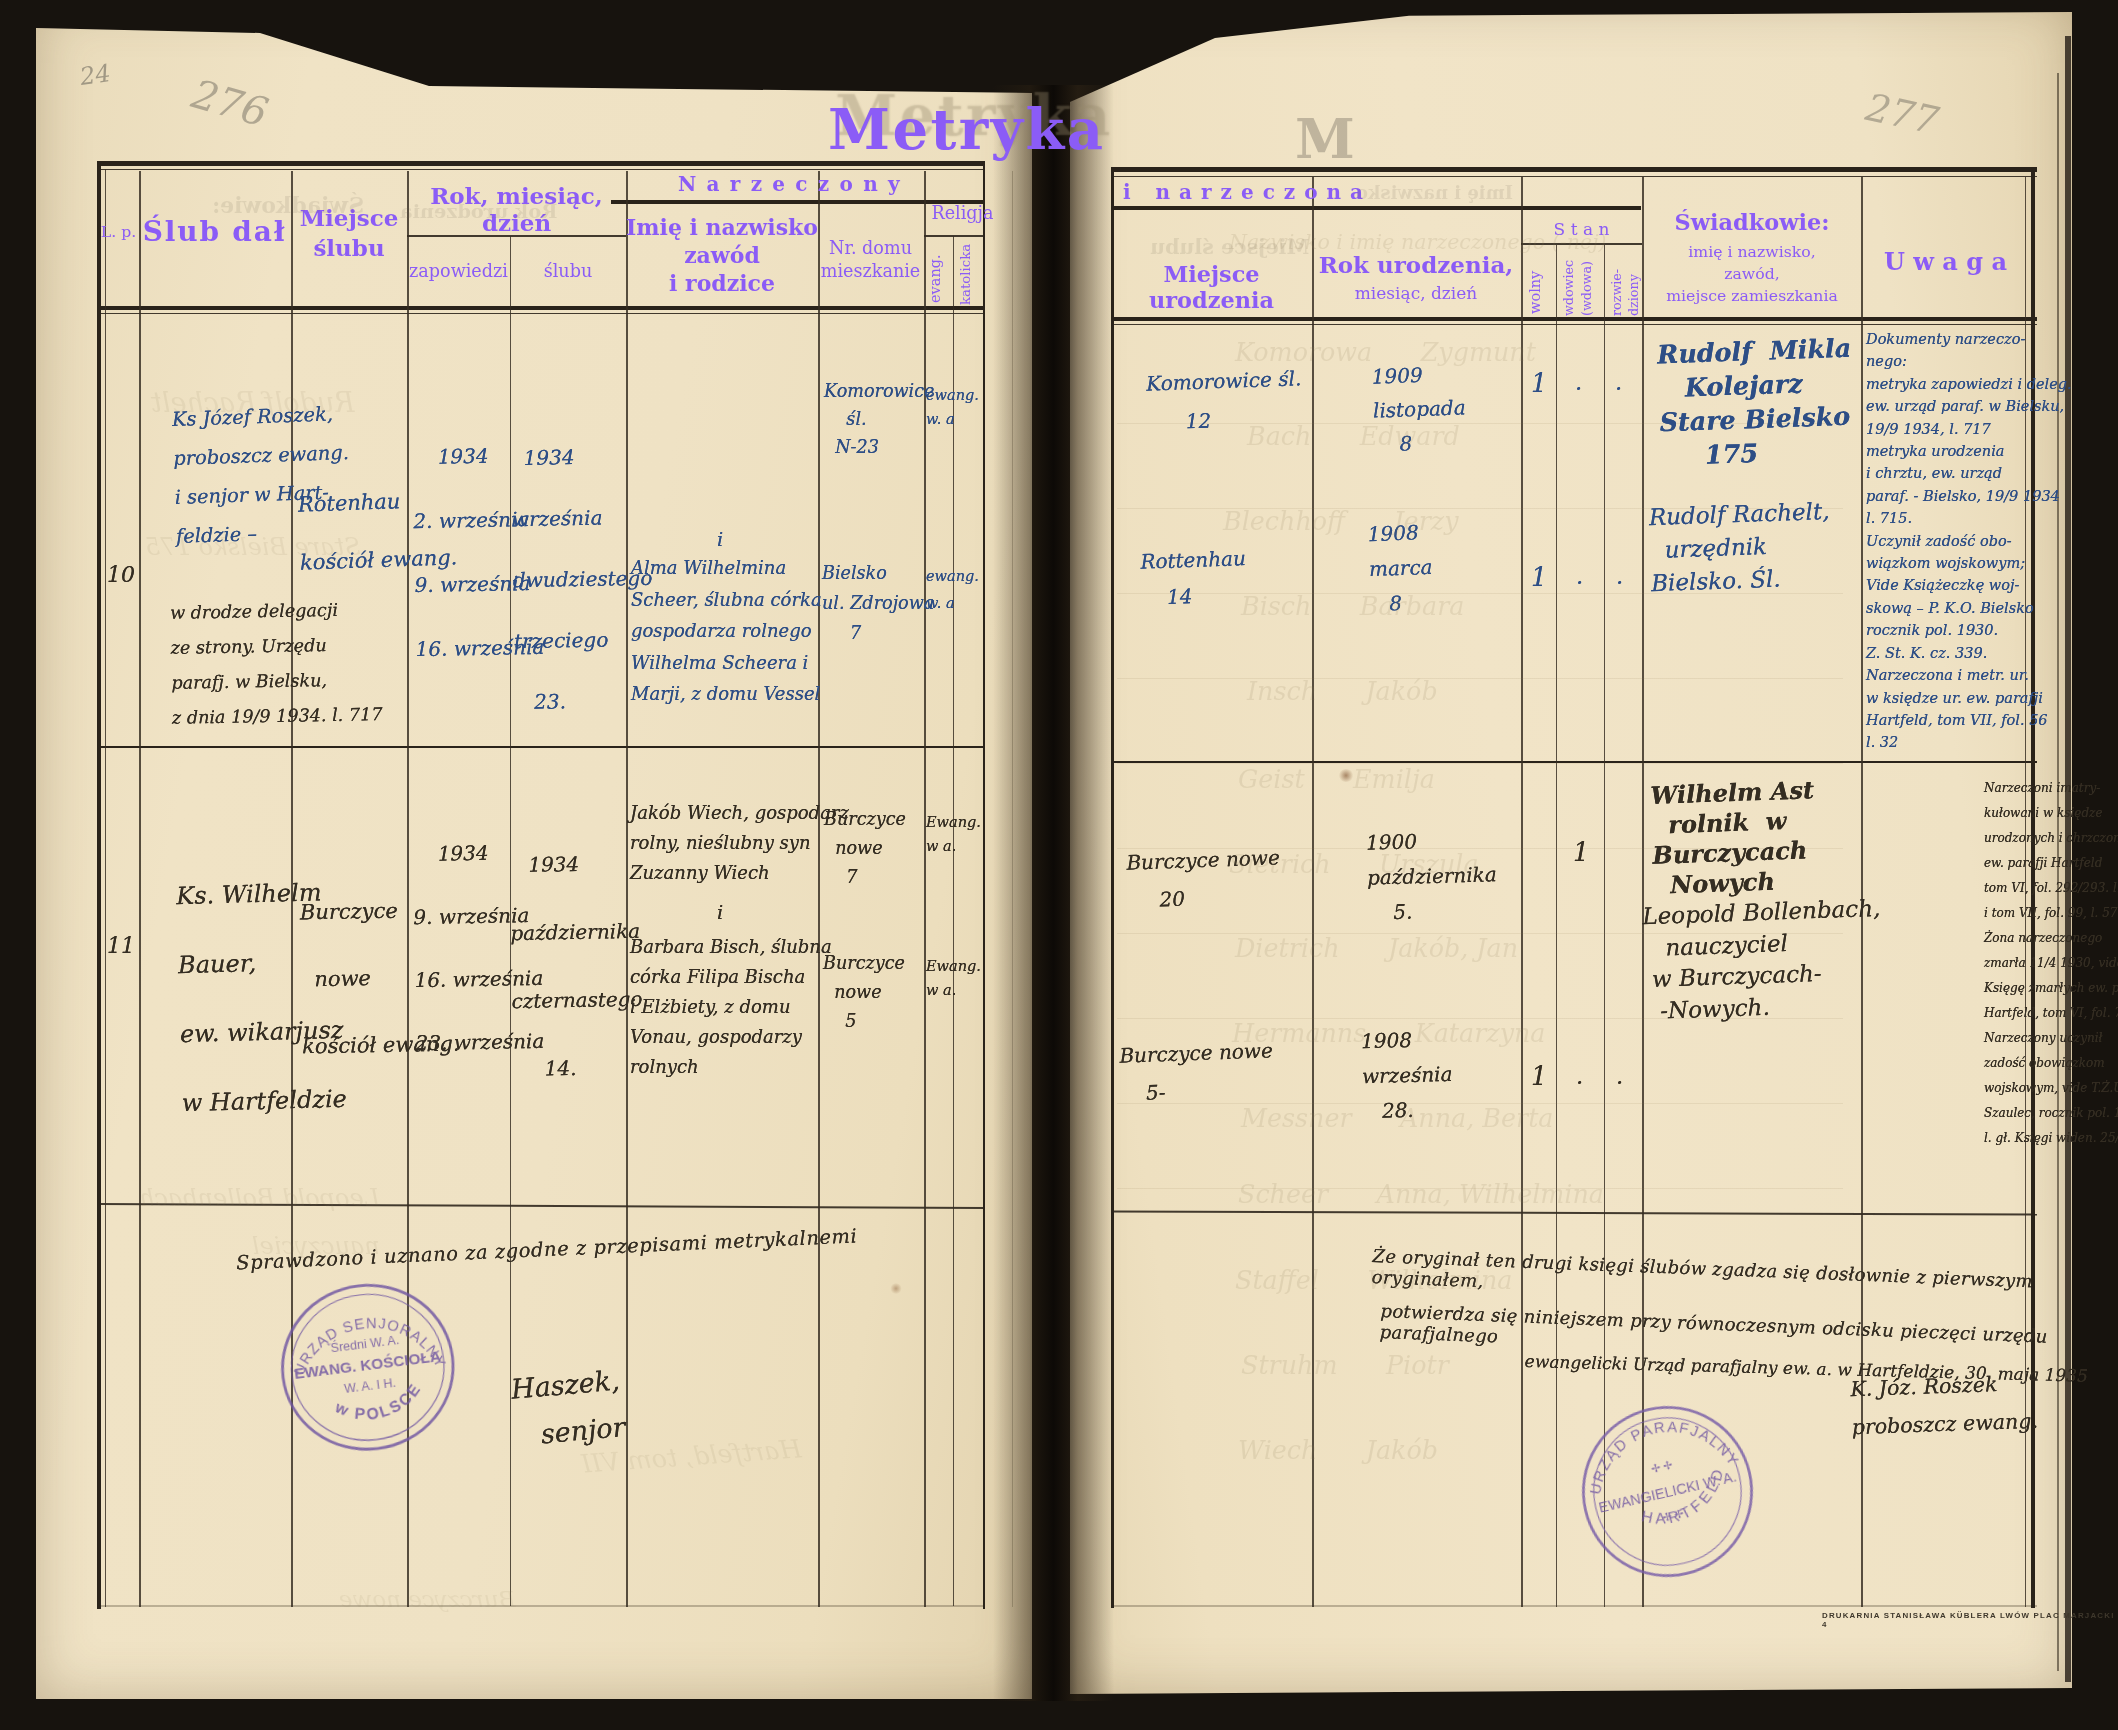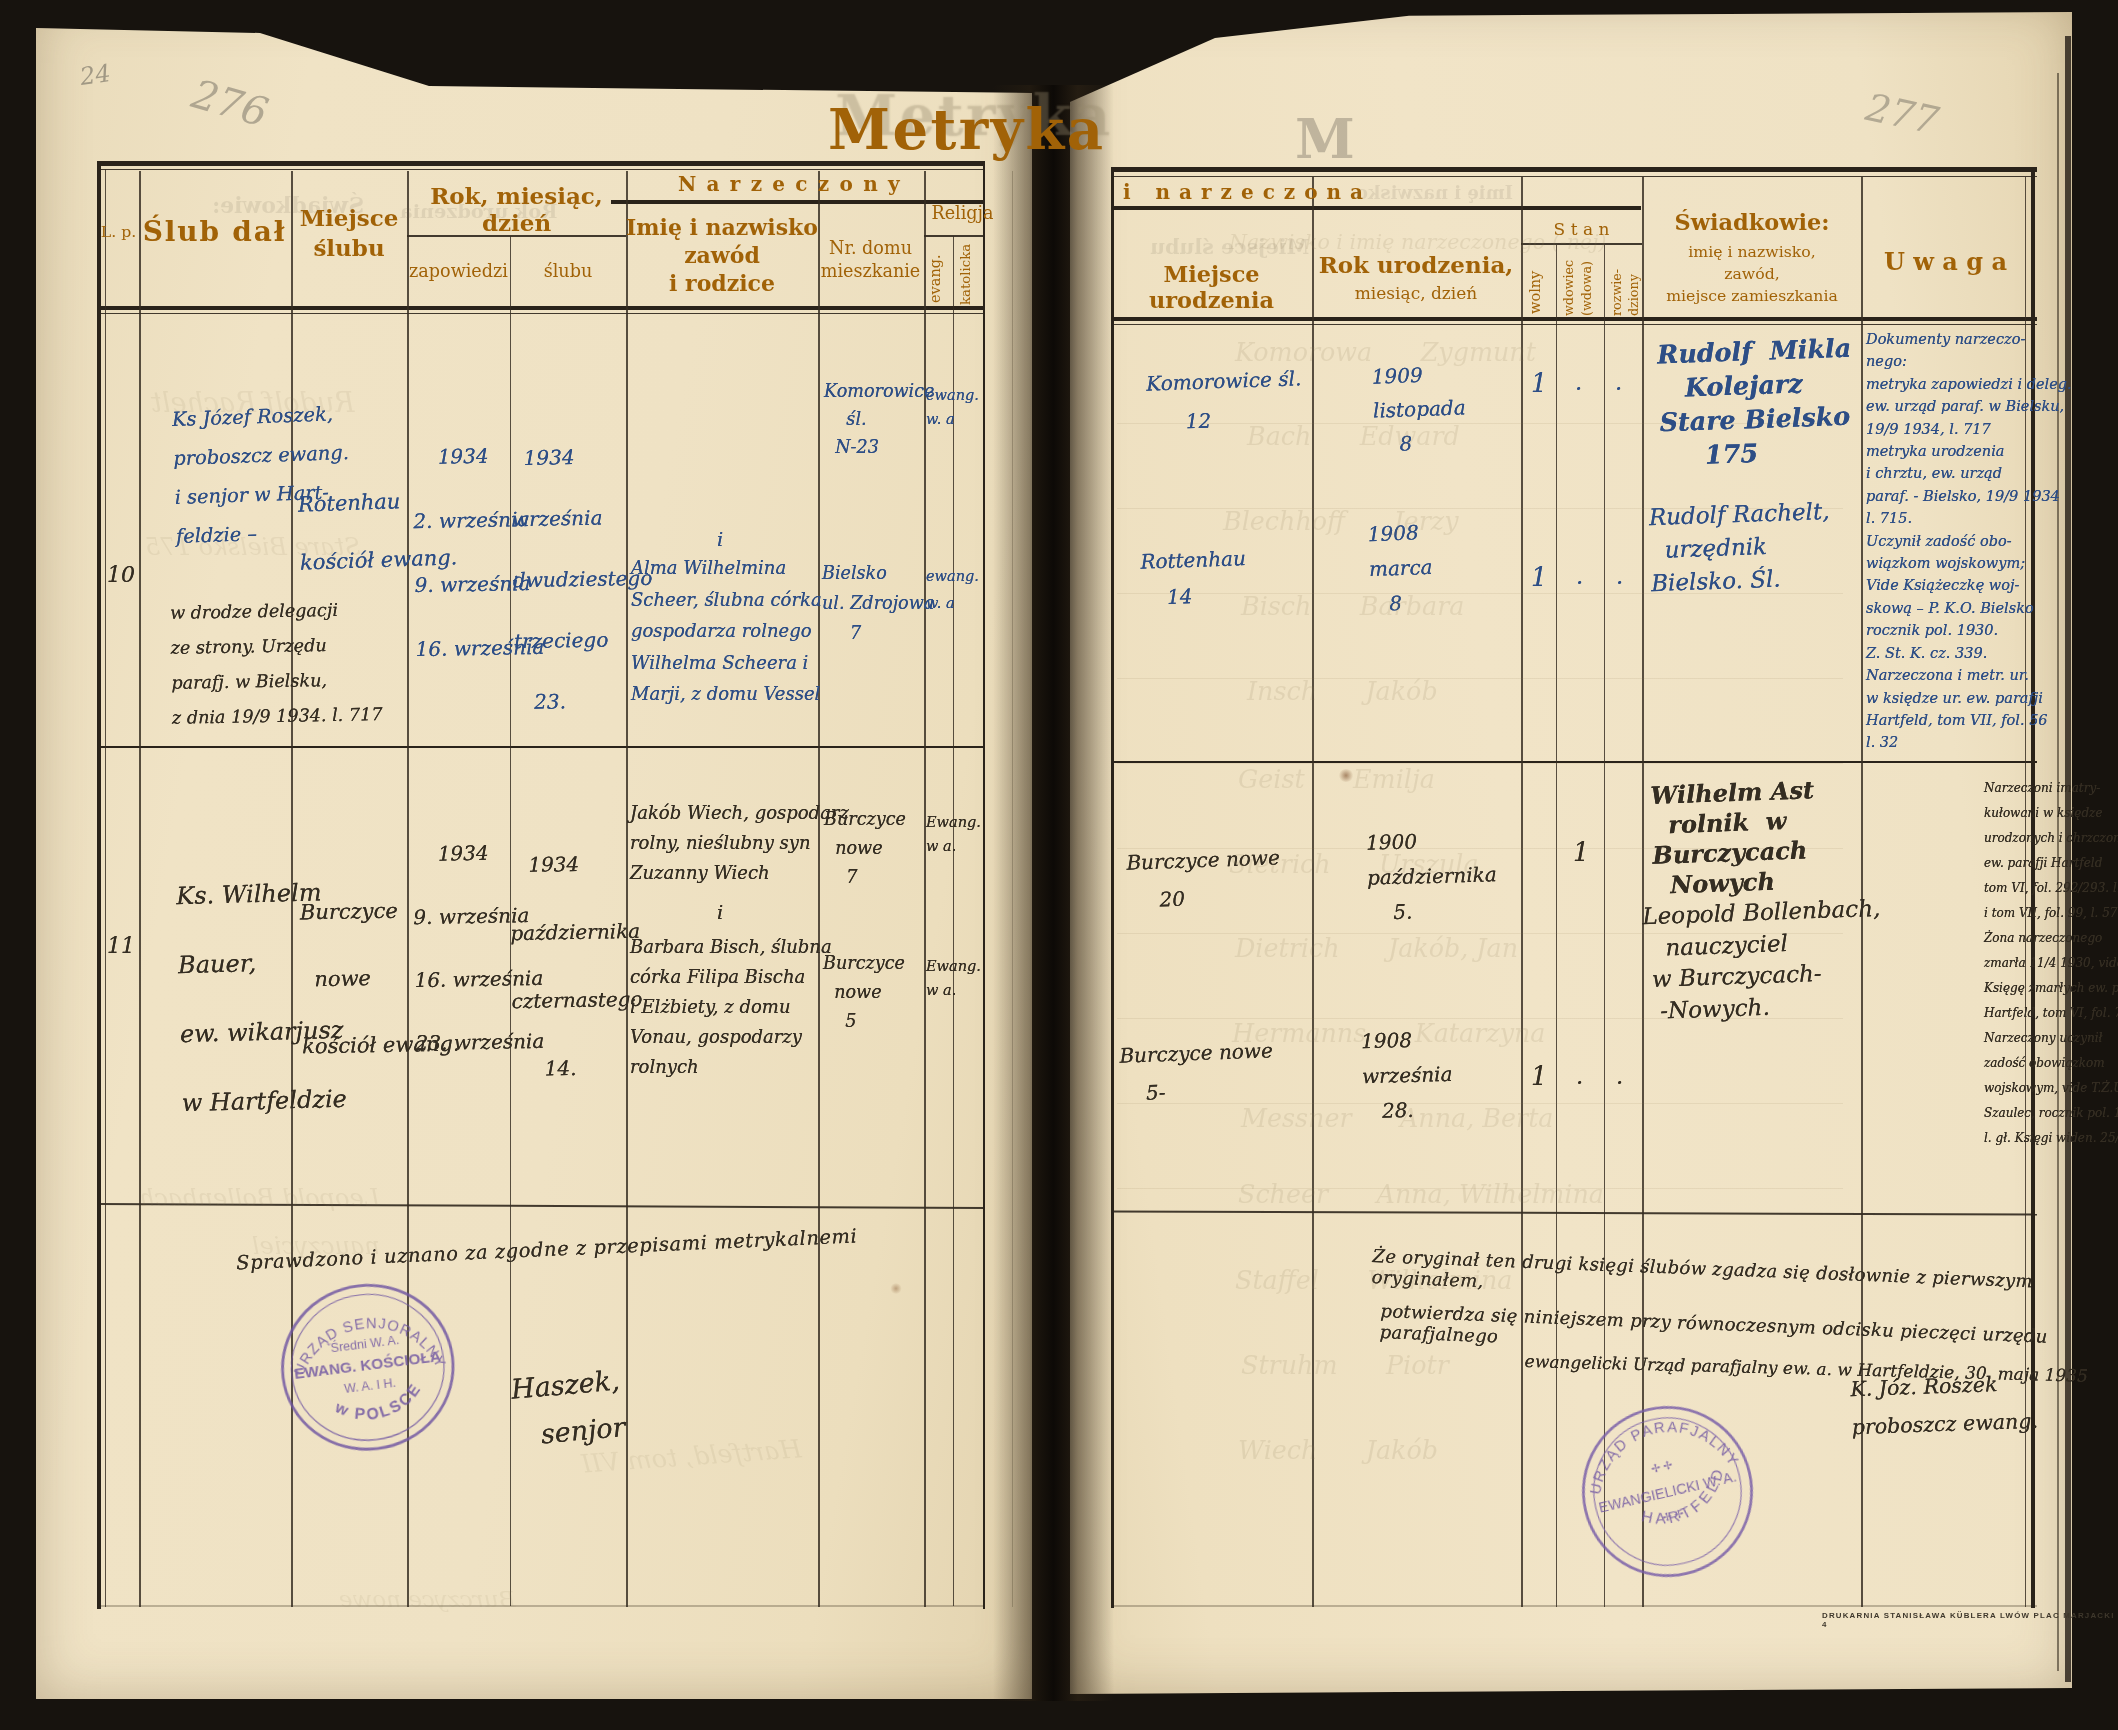--- a/index.html
+++ b/index.html
@@ -1,20 +1,20 @@
 <!DOCTYPE html>
 <html style="font-size:9.7px"><head>
 <meta charset="utf-8">
 <style>
   html,body{margin:0;padding:0;background:#17130e;}
   #canvas{position:relative;width:2119px;height:1731px;background:#17130e;overflow:hidden;
           font-family:"Liberation Sans",sans-serif;}
   .abs{position:absolute;}
   .paper{position:absolute;background:linear-gradient(100deg,#e9dbba 0%,#f0e3c5 22%,#efe2c4 55%,#ecdebd 82%,#e2d2ae 100%);}
-  .printed{font-family:"DejaVu Serif",serif;color:#a16207;}
+  .printed{font-family:"DejaVu Serif",serif;color:#8b5cf6;}
   .hand{font-family:"DejaVu Serif",serif;font-style:italic;text-shadow:0 0 0.6px currentColor;}
   .blue{color:#2d4e86;}
   .ink{color:#342d22;}
   .pencil{font-family:"DejaVu Serif",serif;font-style:italic;color:#8f8877;}
   .pre{white-space:pre;}
   .ctr{text-align:center;}
   .vln{position:absolute;background:rgba(52,44,33,.82);width:1.8px;}
   .hln{position:absolute;background:rgba(47,39,29,.9);height:1.8px;}
   .heavy{background:#2a231a;}
   .faint{background:rgba(90,78,58,.35);}

